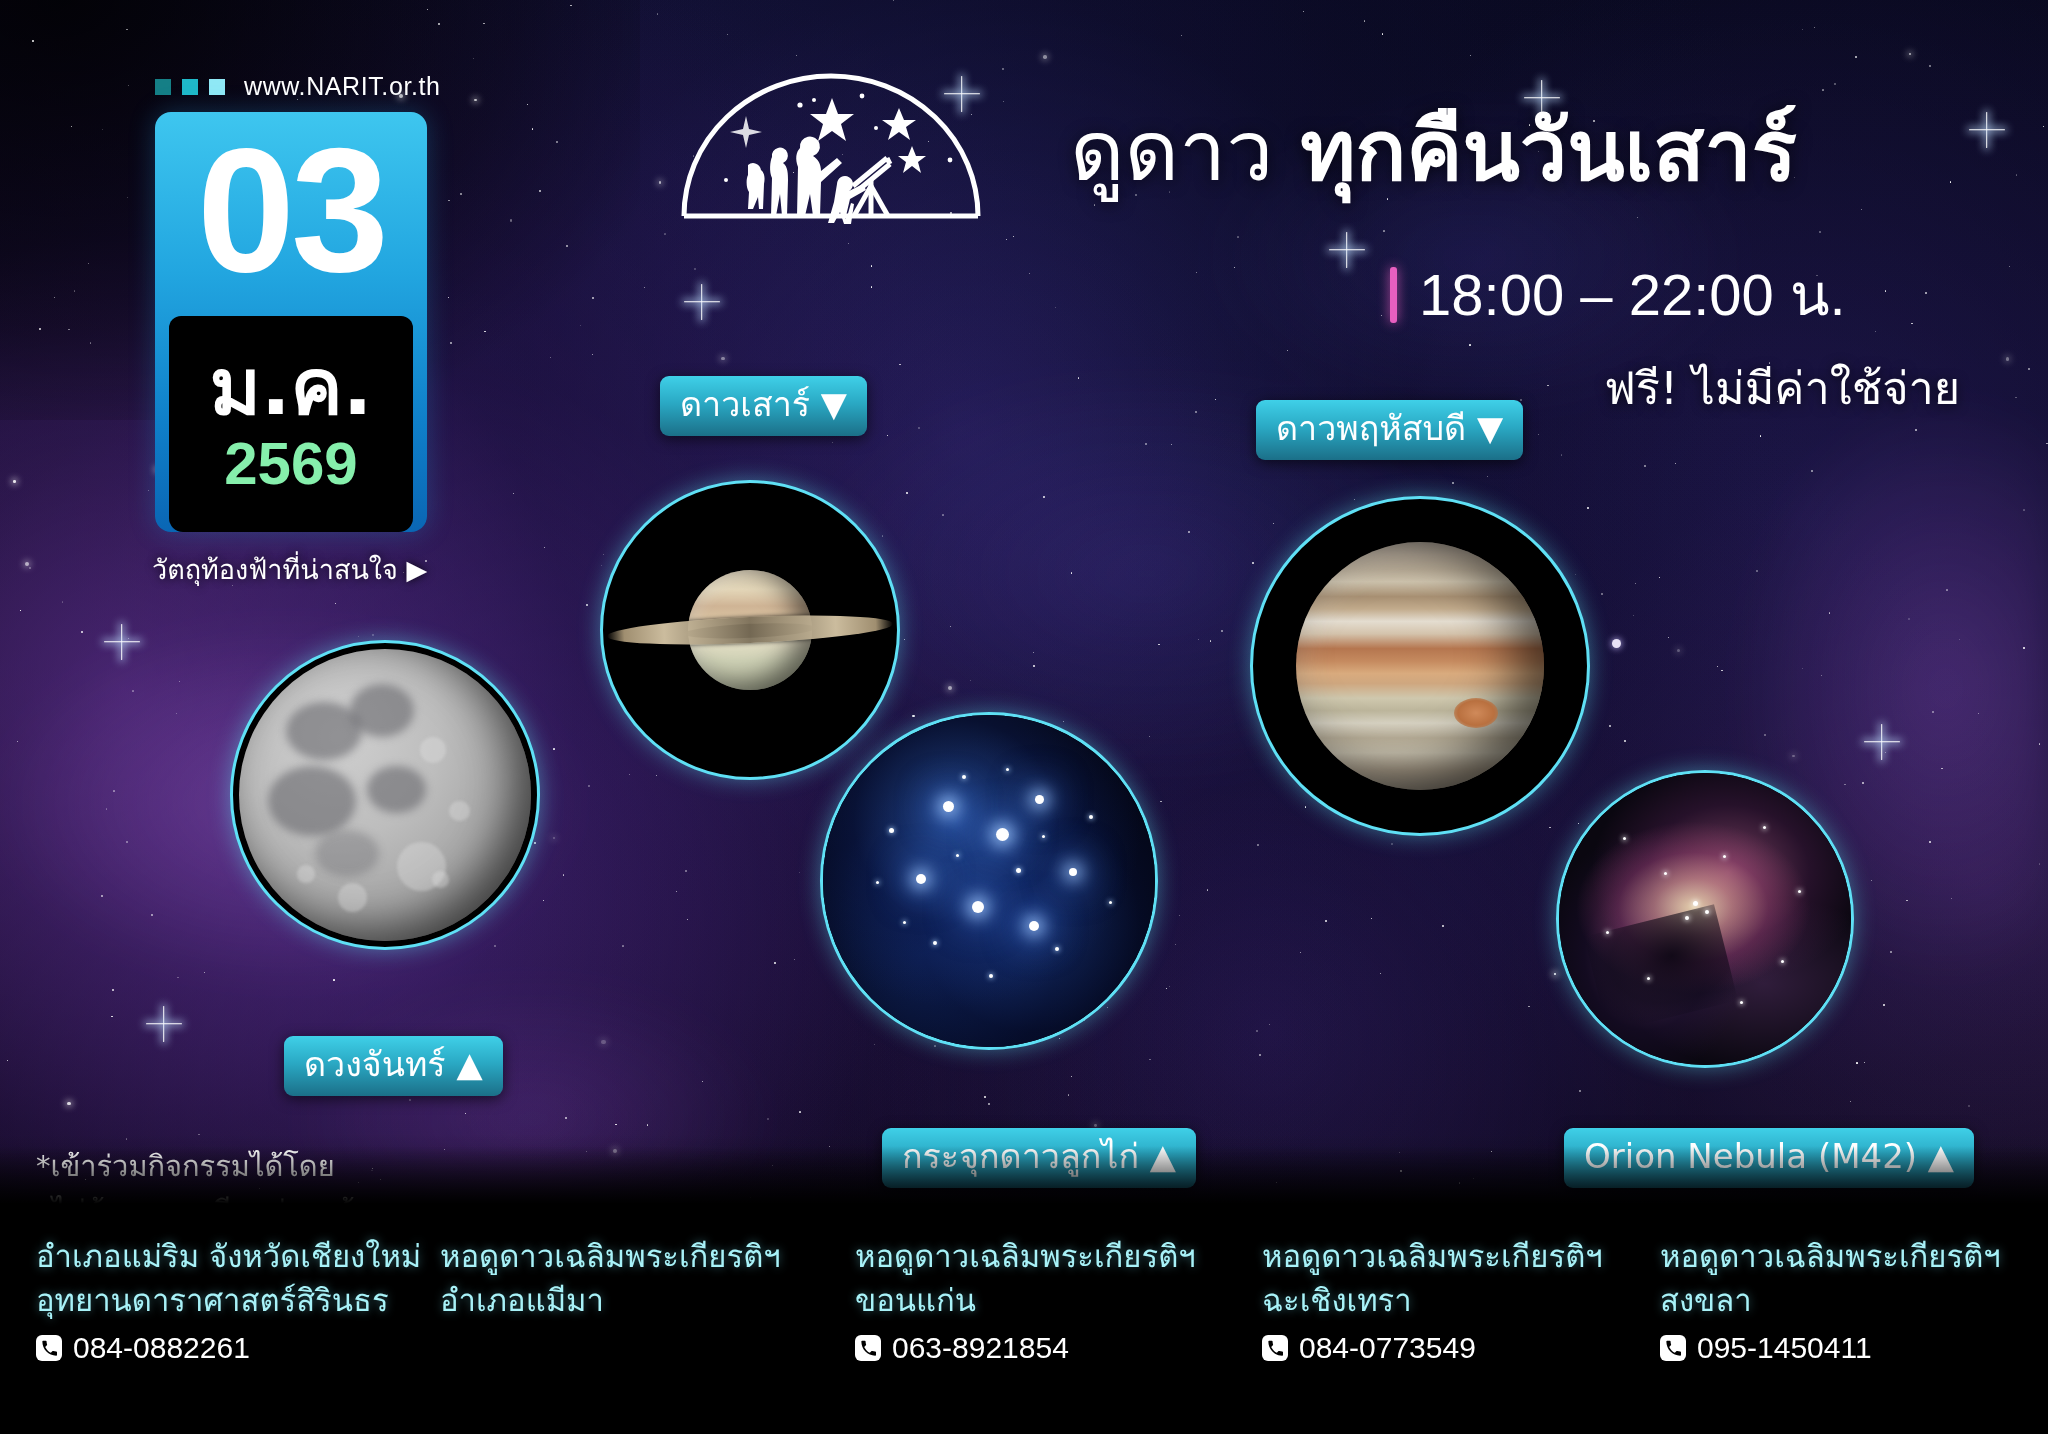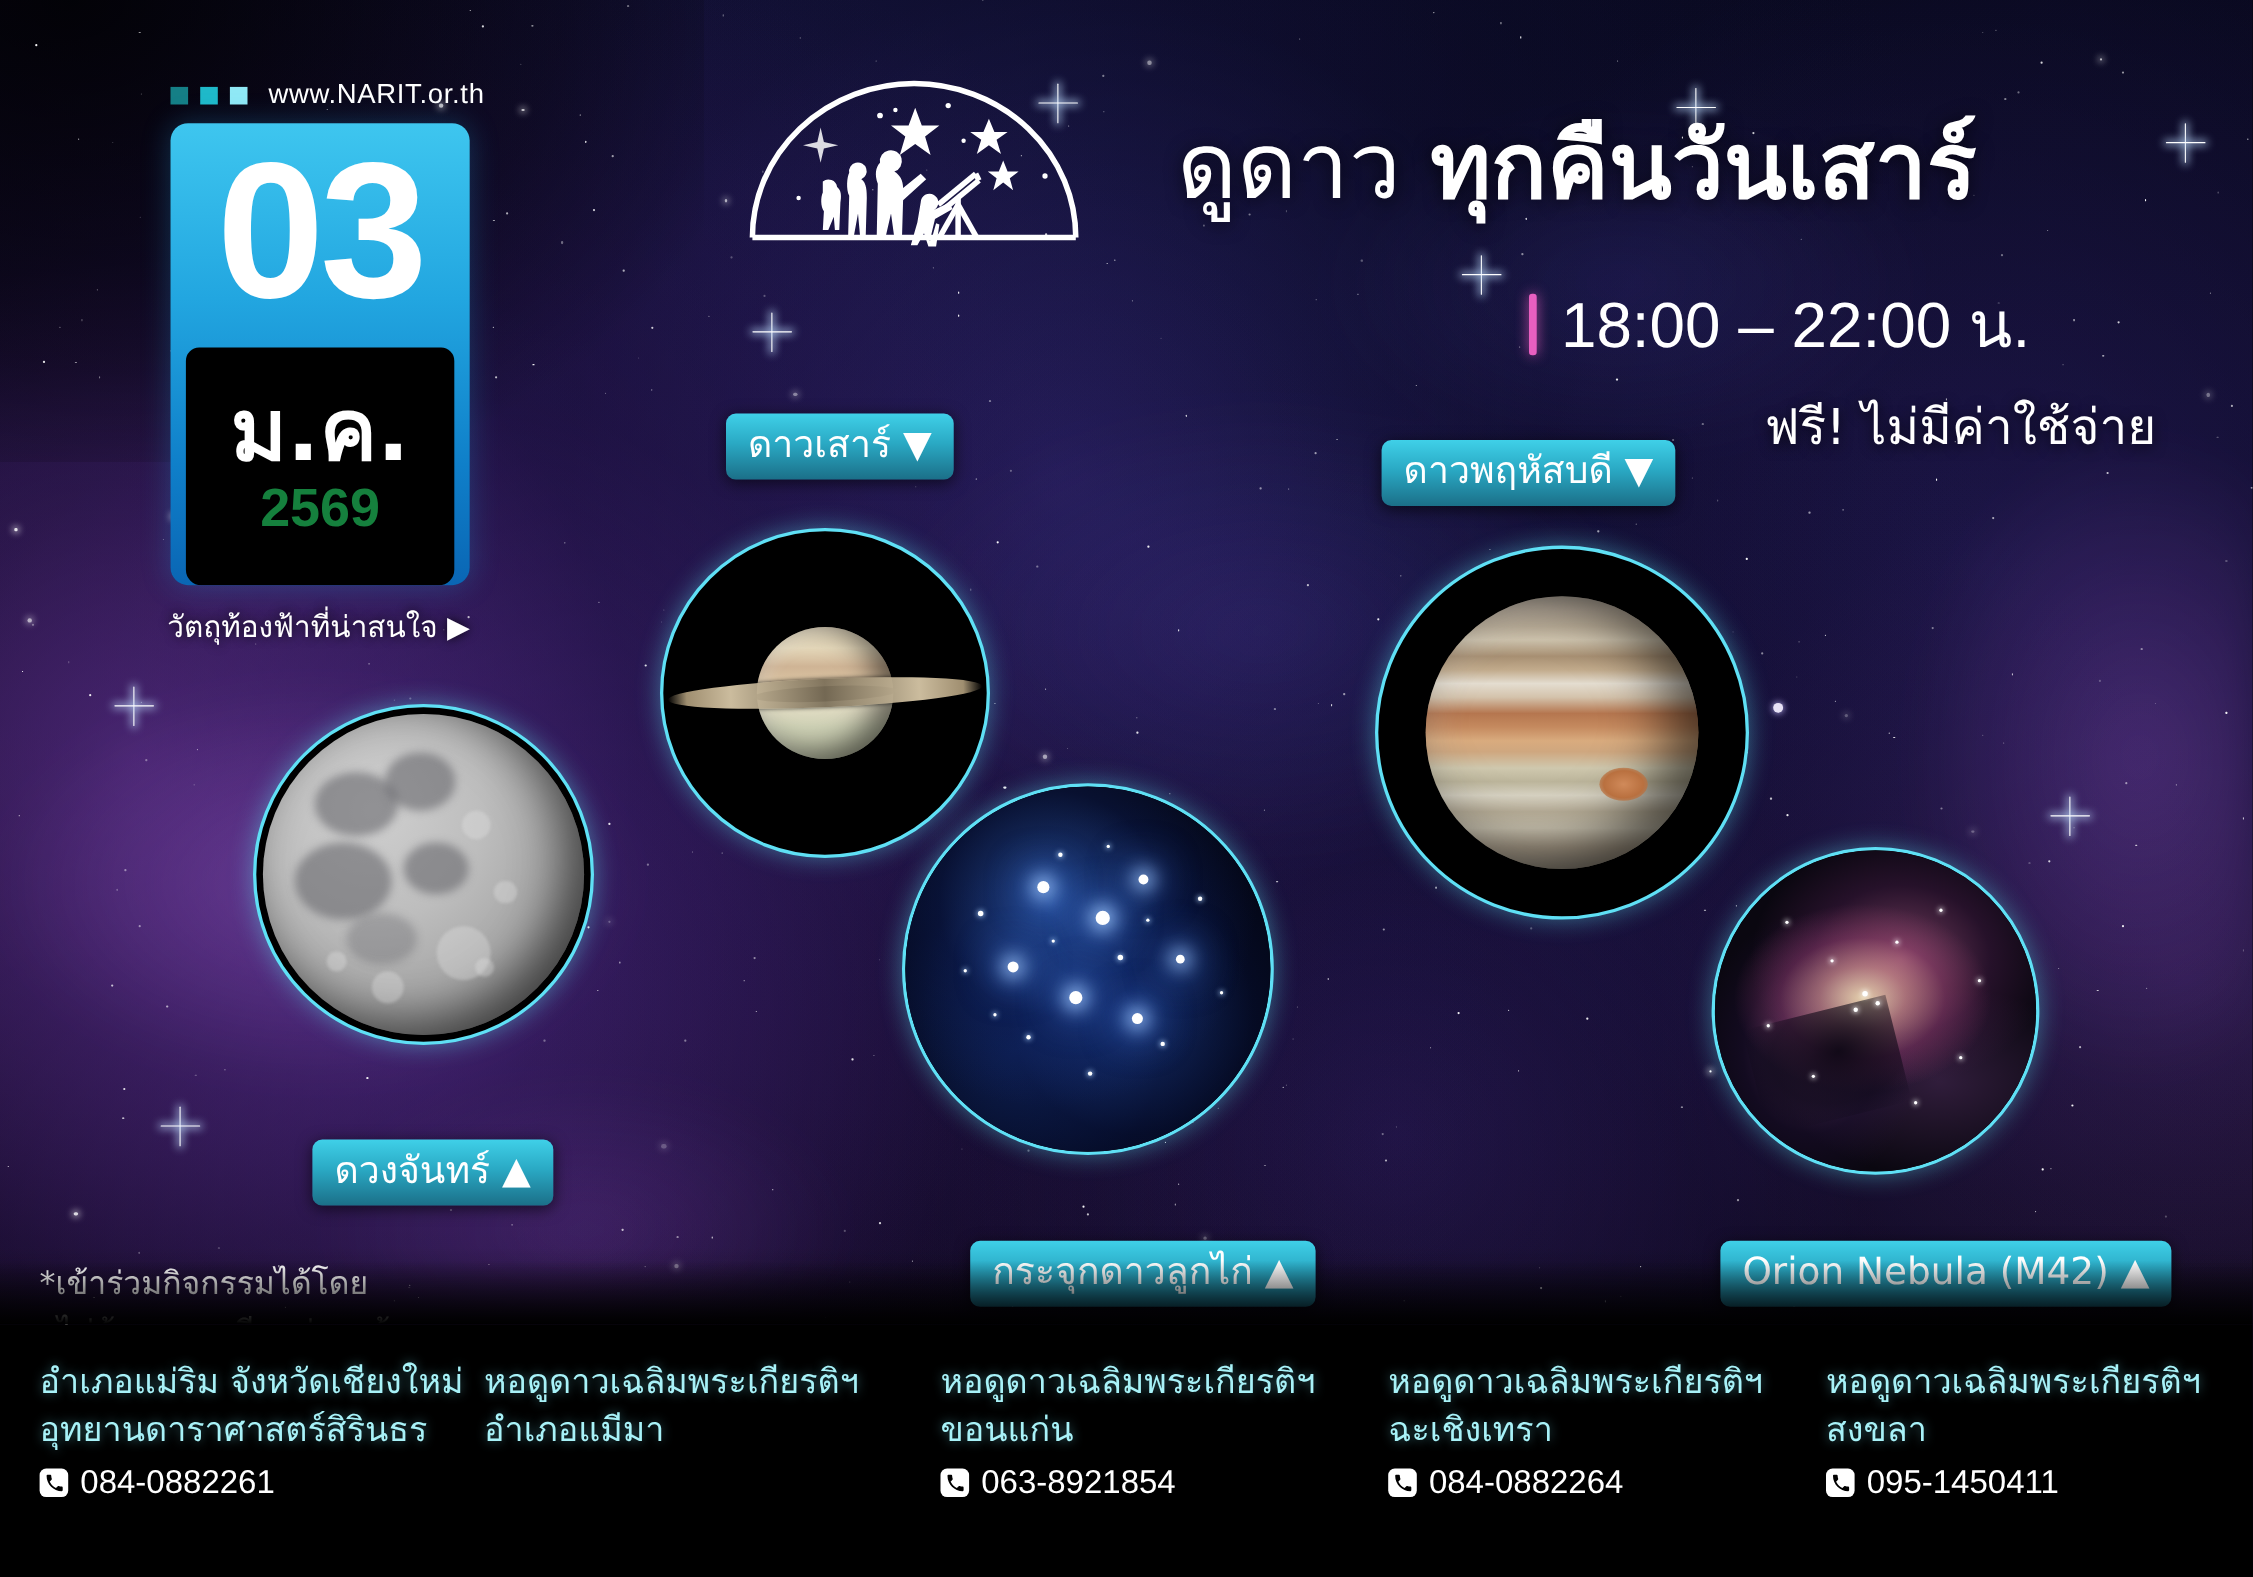--- a/index.html
+++ b/index.html
@@ -100,21 +100,21 @@
     height:216px;
     background:#000; border-radius:12px 12px 14px 14px;
     display:flex; flex-direction:column; align-items:center; justify-content:center;
     padding-bottom:6px;
   }
   .date-month {
     color:#fff; font-size:78px; font-weight:bold; line-height:1.0;
     letter-spacing:0px;
   }
   .date-year {
-    color:#15803d; font-size:49px; font-weight:bold; line-height:1.05; margin-top:6px;
+    color:#86efac; font-size:60px; font-weight:bold; line-height:1.05; margin-top:6px;
     font-family:"Liberation Sans",sans-serif;
   }
   .objects-cue {
     position:absolute; left:152px; top:548px;
     color:#ffffff; font-size:27px;
     text-shadow:0 0 10px rgba(0,0,0,.85);
     display:flex; align-items:center; gap:9px;
   }
 
   
@@ -937,21 +937,21 @@
         <div class="fname">
           <div>หอดูดาวเฉลิมพระเกียรติฯ</div>
           <div>ฉะเชิงเทรา</div>
         </div>
         <div class="fphone">
           <span class="phone-ico">
             <svg width="17" height="17" viewBox="0 0 24 24">
               <path fill="#000" d="M6.6 10.8c1.6 3.1 4.2 5.7 7.3 7.3l2.4-2.4c.3-.3.8-.4 1.2-.3 1.3.4 2.6.7 4 .7.6 0 1.1.5 1.1 1.1V21c0 .6-.5 1.1-1.1 1.1C10.8 22.1 1.9 13.2 1.9 2.2 1.9 1.6 2.4 1.1 3 1.1h3.8c.6 0 1.1.5 1.1 1.1 0 1.4.2 2.7.7 4 .1.4 0 .9-.3 1.2l-2.4 2.4z"></path>
             </svg>
           </span>
-          <span>084-0882264</span>
+          <span>084-0773549</span>
         </div>
       </div>
       <div class="fcol" style="left: 1660px;">
         <div class="fname">
           <div>หอดูดาวเฉลิมพระเกียรติฯ</div>
           <div>สงขลา</div>
         </div>
         <div class="fphone">
           <span class="phone-ico">
             <svg width="17" height="17" viewBox="0 0 24 24">

